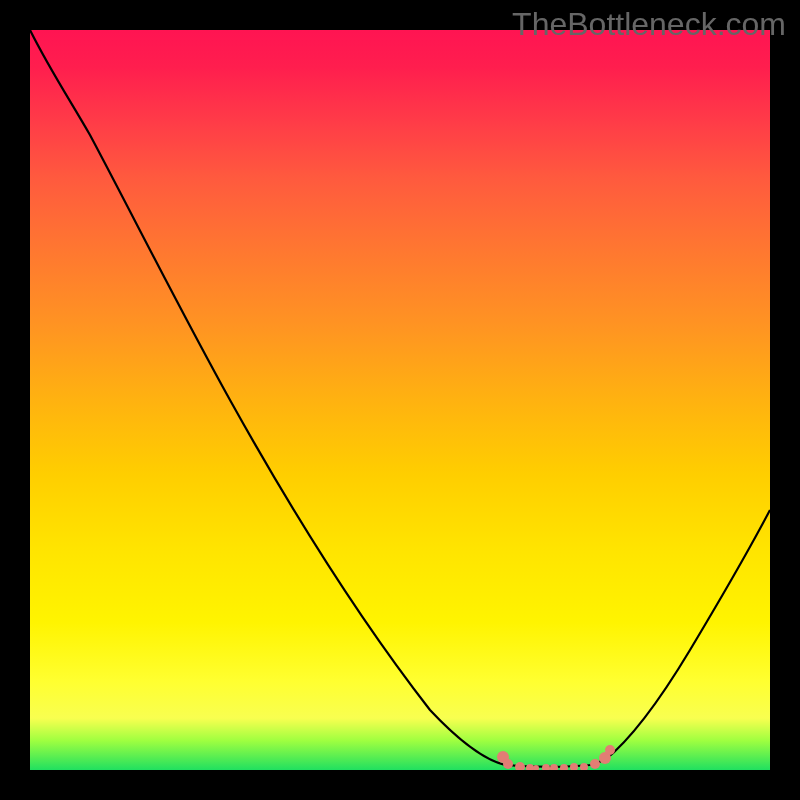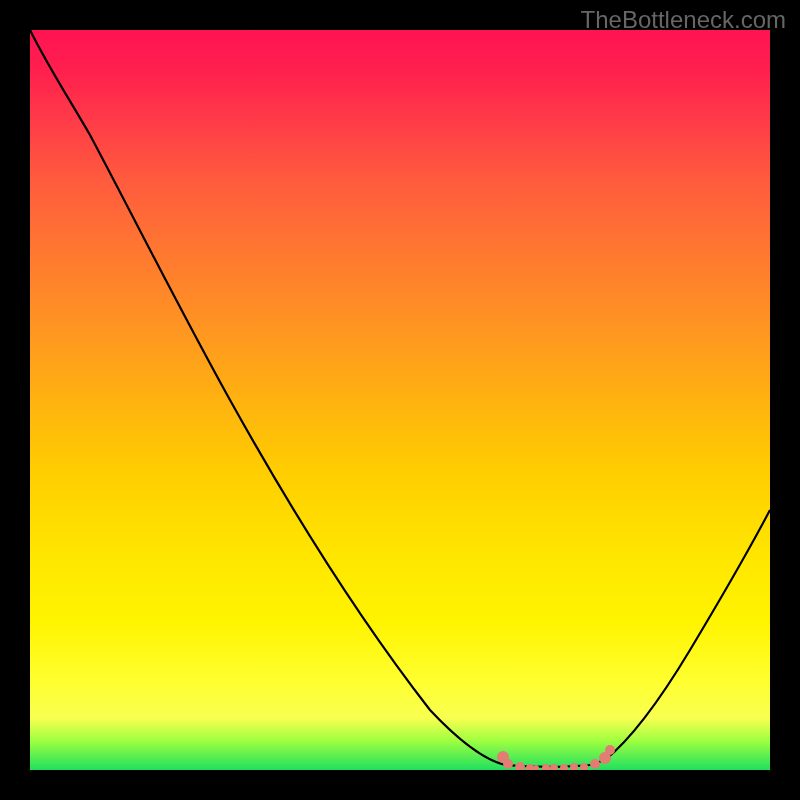--- a/index.html
+++ b/index.html
@@ -8,21 +8,21 @@
     position: relative;
     width: 800px;
     height: 800px;
     background: #000;
   }
   .watermark {
     position: absolute;
     top: 6px;
     right: 14px;
     color: #666;
-    font-size: 24px;
+    font-size: 32px;
     font-weight: 400;
     z-index: 10;
   }
   .chart-area {
     position: absolute;
     left: 30px;
     top: 30px;
     width: 740px;
     height: 740px;
     overflow: hidden;

